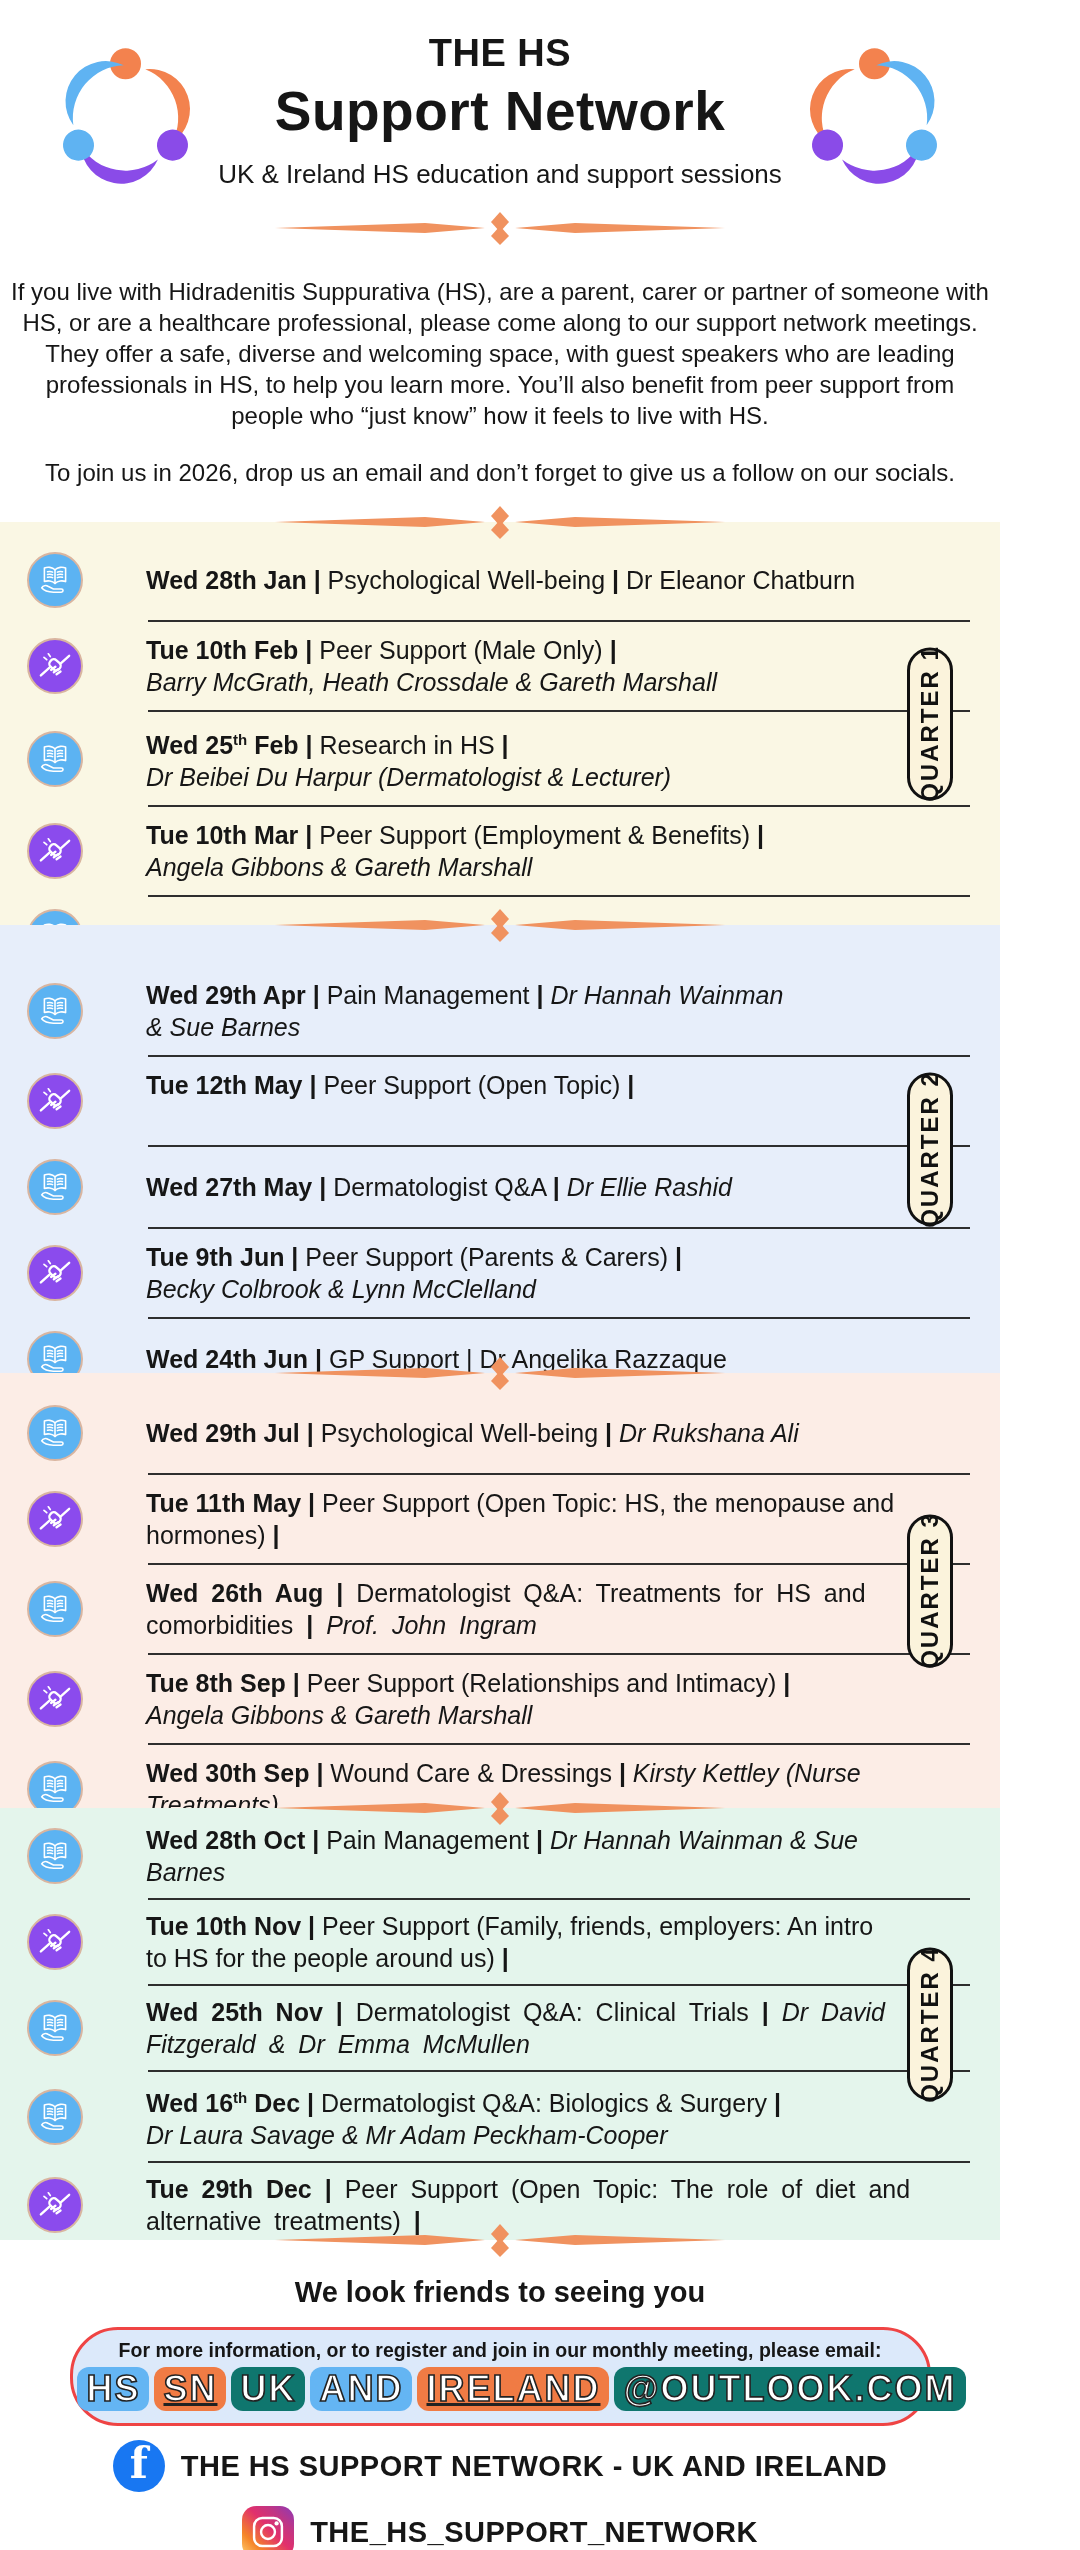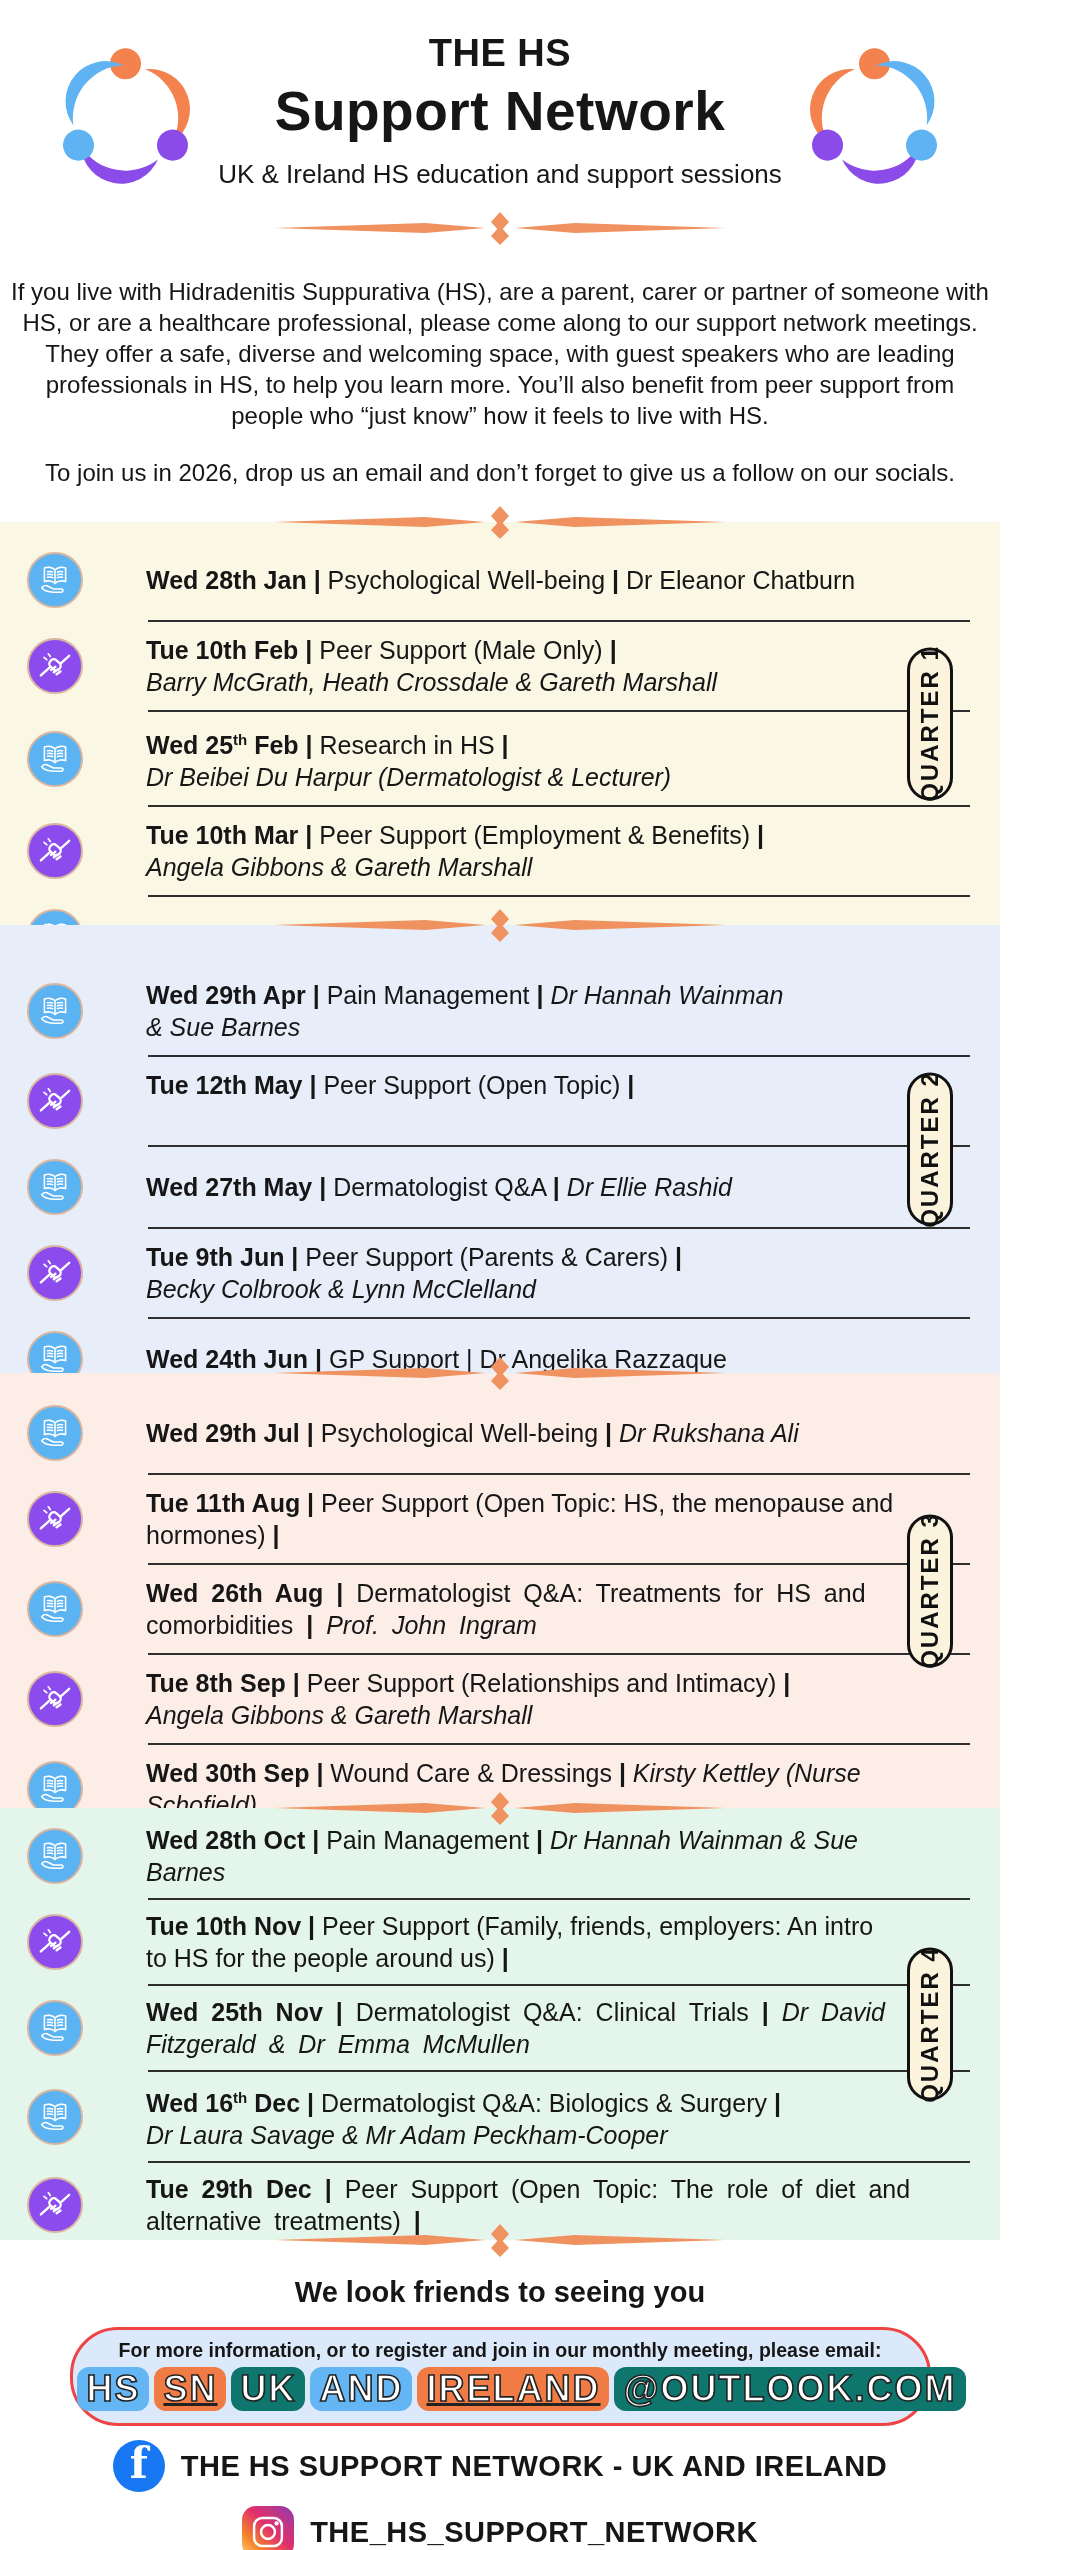--- a/index.html
+++ b/index.html
@@ -343,21 +343,21 @@
       <path d="M10 40 L21 30"></path>
       <path d="M46 15 L35 25"></path>
       <rect x="20.5" y="21" width="15" height="11" rx="5" transform="rotate(42 28 26.5)"></rect>
       <path d="M23 33 l5.5 -4"></path>
       <path d="M26.5 36 l5.5 -4"></path>
       <path d="M30 38.5 l5 -3.6"></path>
       <path d="M14 17 l3.5 3" stroke-width="2.2"></path>
       <path d="M19.5 12.5 l2.5 3.5" stroke-width="2.2"></path>
     </svg>
   </span>
-          <p class="row-text"><span class="b">Tue 11th Aug |</span><span> Peer Support (Open Topic: HS, the menopause and</span><br><span>hormones) </span><span class="b">|</span></p>
+          <p class="row-text"><span class="b">Tue 11th May |</span><span> Peer Support (Open Topic: HS, the menopause and</span><br><span>hormones) </span><span class="b">|</span></p>
         </div>
         <div class="sep"></div>
         <div class="row">
           <span class="icon-circle icon-edu">
     <svg width="44" height="44" viewBox="0 0 56 56" fill="none" stroke="#fff" stroke-width="2" stroke-linecap="round" stroke-linejoin="round">
       <path d="M28 15 C24.5 11.5 18.5 11 14.5 12.8 L14.5 30 C18.5 28.4 24.5 28.9 28 32.3 C31.5 28.9 37.5 28.4 41.5 30 L41.5 12.8 C37.5 11 31.5 11.5 28 15 Z"></path>
       <path d="M28 15 L28 32.3"></path>
       <path d="M18.5 17.5 C21 16.8 23.2 17 25 18"></path>
       <path d="M18.5 21 C21 20.3 23.2 20.5 25 21.5"></path>
       <path d="M18.5 24.5 C21 23.8 23.2 24 25 25"></path>
@@ -393,21 +393,21 @@
       <path d="M28 15 L28 32.3"></path>
       <path d="M18.5 17.5 C21 16.8 23.2 17 25 18"></path>
       <path d="M18.5 21 C21 20.3 23.2 20.5 25 21.5"></path>
       <path d="M18.5 24.5 C21 23.8 23.2 24 25 25"></path>
       <path d="M37.5 17.5 C35 16.8 32.8 17 31 18"></path>
       <path d="M37.5 21 C35 20.3 32.8 20.5 31 21.5"></path>
       <path d="M37.5 24.5 C35 23.8 32.8 24 31 25"></path>
       <path d="M11 38 C13 35 16.5 34.5 19 36 L26 39.5 L36 39.5 C39 39.5 39 43.5 36 43.5 L26 43.5 C21 43.5 14.5 42.5 11 38 Z"></path>
     </svg>
   </span>
-          <p class="row-text"><span class="b">Wed 30th Sep |</span><span> Wound Care &amp; Dressings </span><span class="b">|</span><span class="it"> Kirsty Kettley (Nurse</span><br><span class="it">Schofield)</span></p>
+          <p class="row-text"><span class="b">Wed 30th Sep |</span><span> Wound Care &amp; Dressings </span><span class="b">|</span><span class="it"> Kirsty Kettley (Nurse</span><br><span class="it">Treatments)</span></p>
         </div>
       </section>
       <section class="quarter q4" style="background: rgb(228, 245, 236);">
         <div class="sec-divider">
     <svg width="450" height="36" viewBox="0 0 450 36">
       <polygon points="0,18 150,13 210,18 150,23" fill="#F0925F"></polygon>
       <polygon points="450,18 300,13 240,18 300,23" fill="#F0925F"></polygon>
       <polygon points="225,2 234,12 225,22 216,12" fill="#F0925F"></polygon>
       <polygon points="225,16 234,26 225,35 216,26" fill="#F0925F"></polygon>
     </svg>

